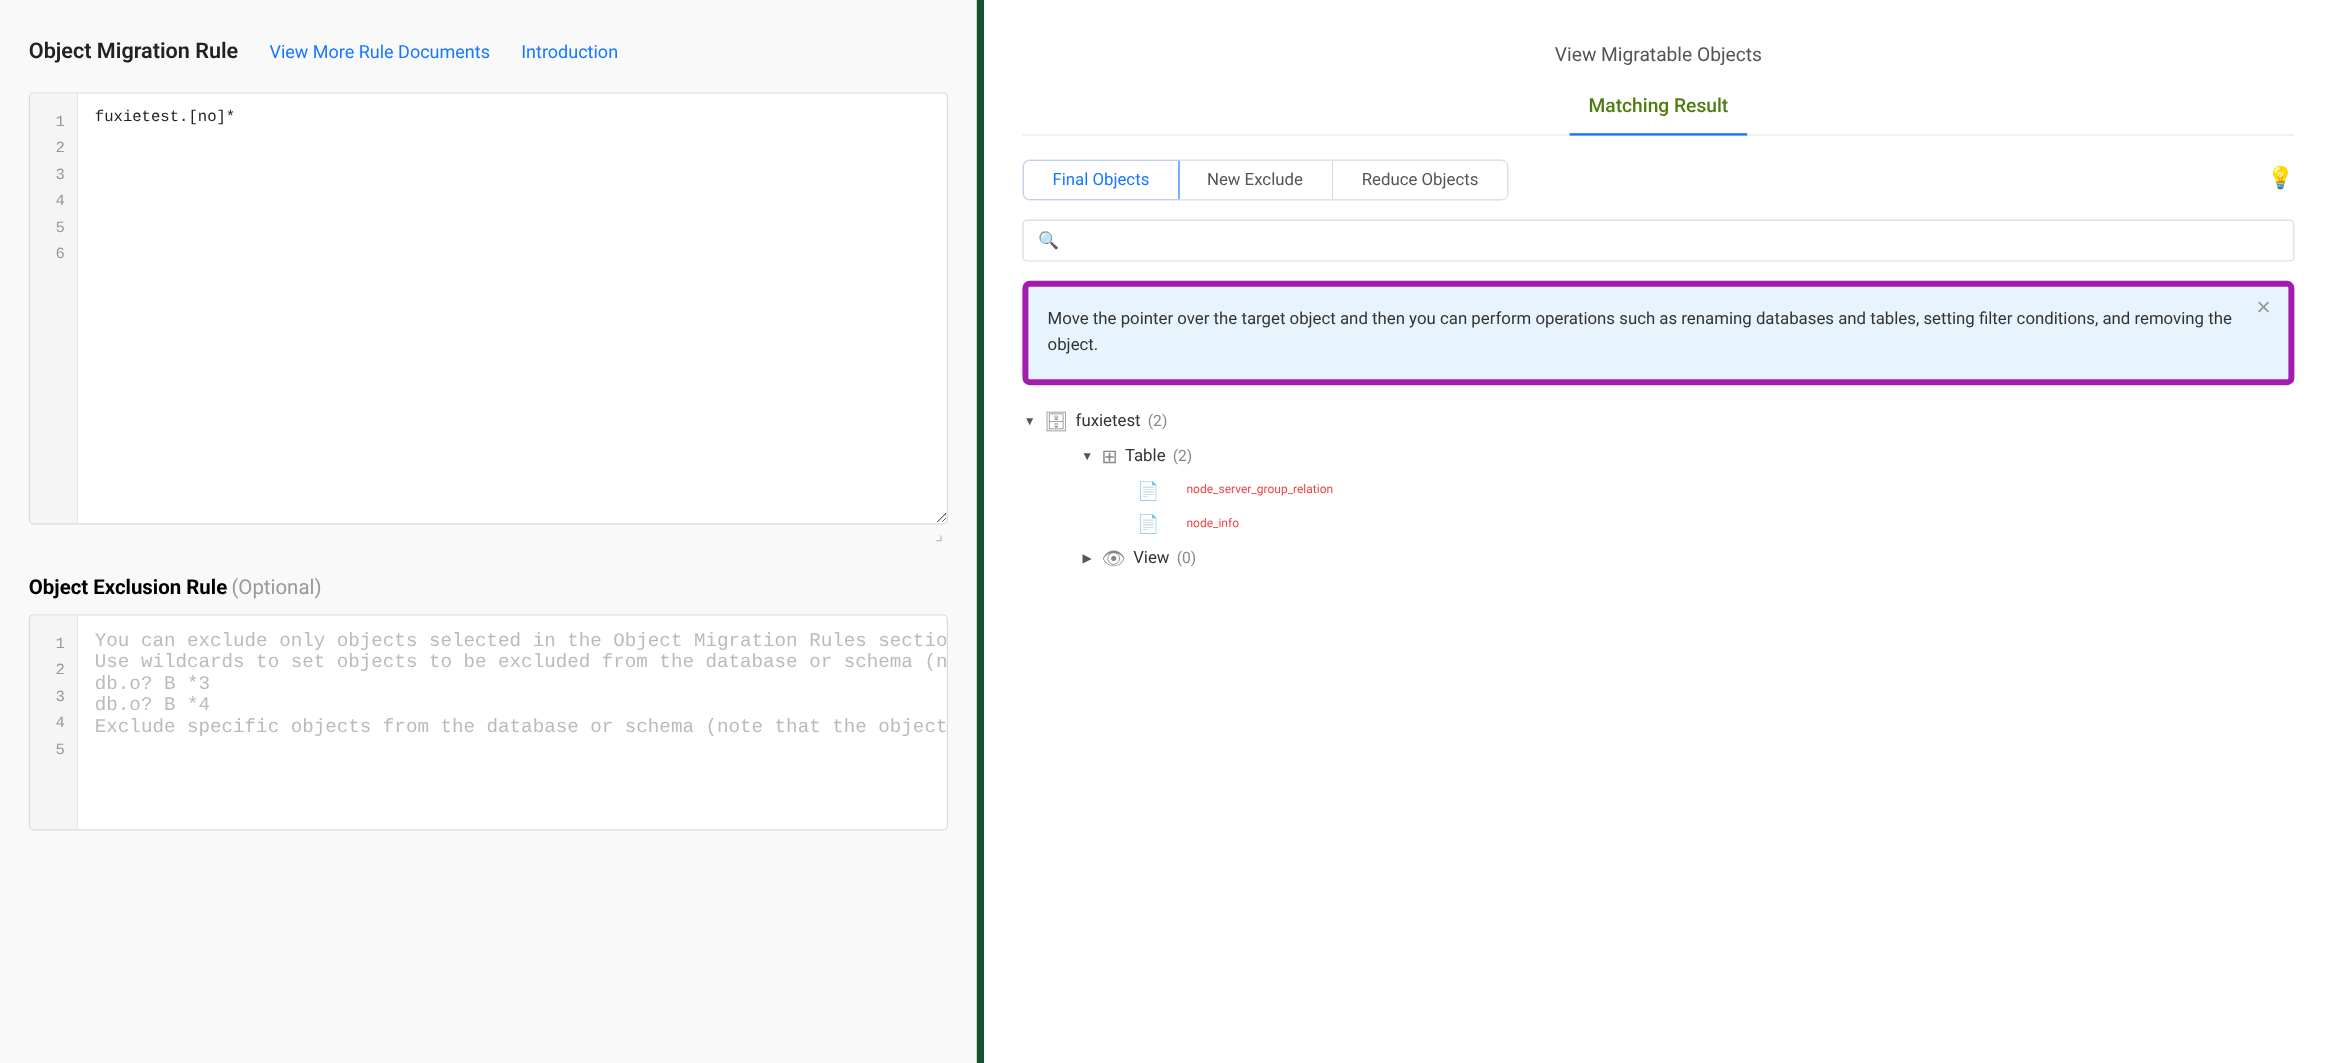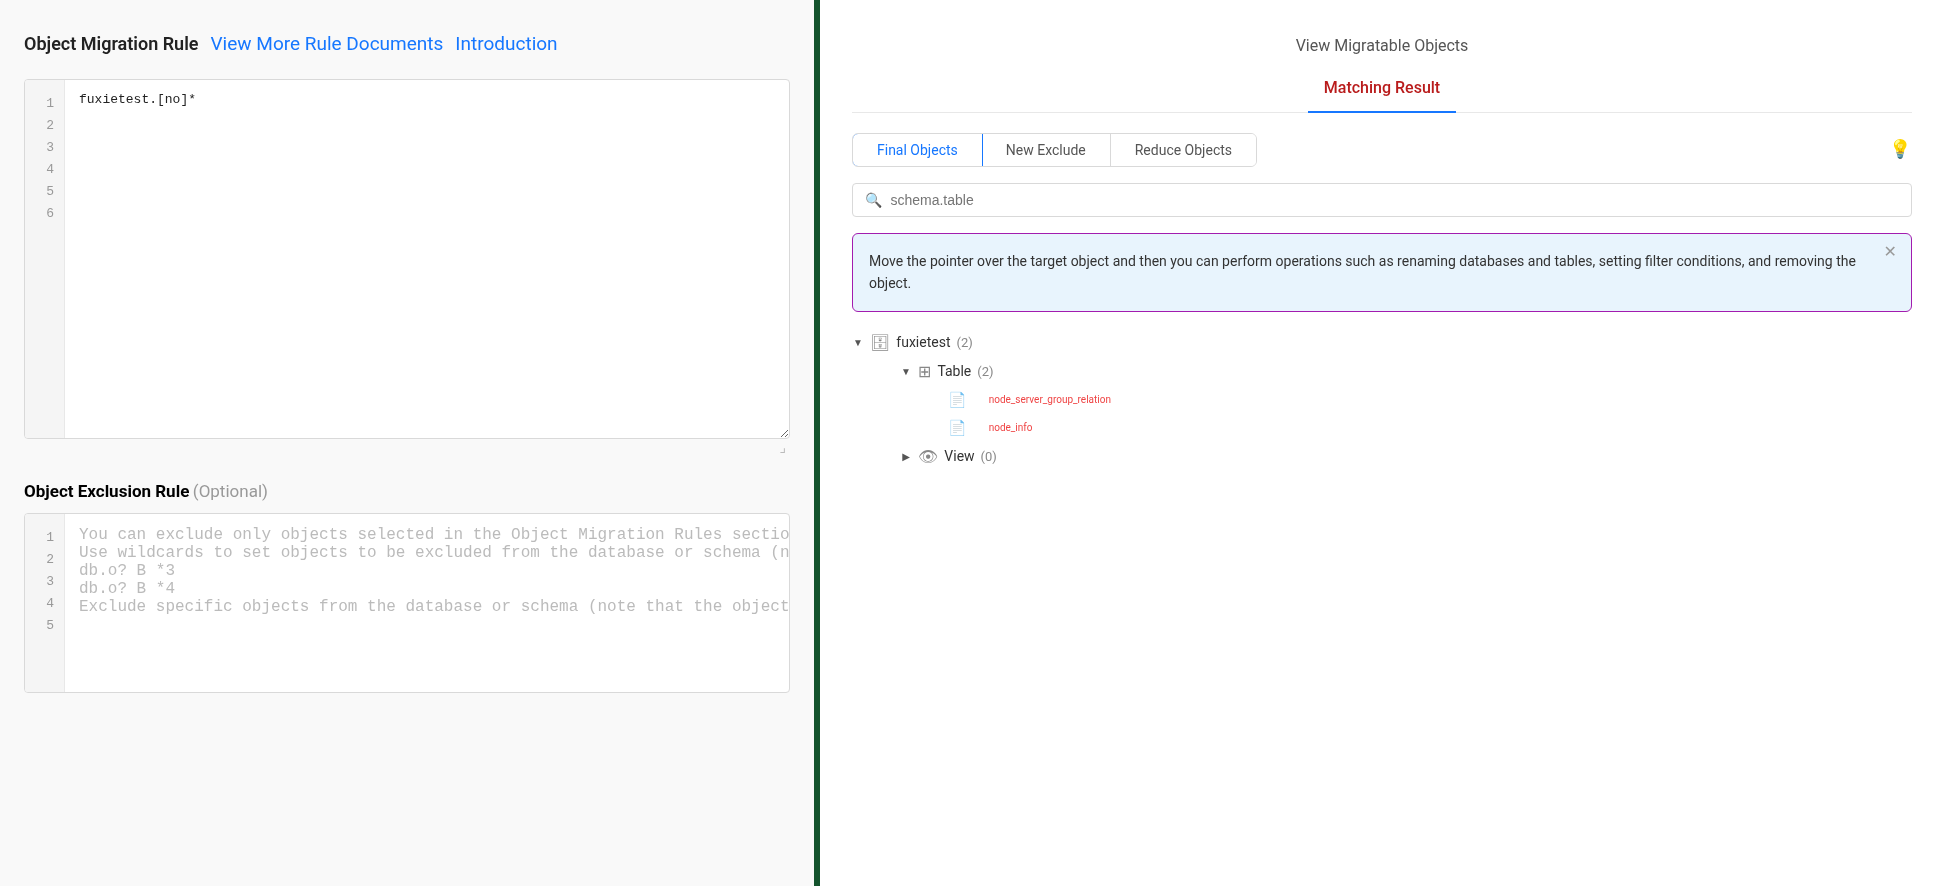--- a/index.html
+++ b/index.html
@@ -33,23 +33,24 @@
     }
 
     .left-header h2 {
       font-size: 18px;
       font-weight: 600;
       color: #222;
     }
 
     .link-text {
       color: #1677ff;
-      font-size: 19px;
+      font-size: 15px;
       cursor: pointer;
       text-decoration: none;
+      margin-left: 14px;
     }
 
     .code-editor {
       border: 1px solid #d9d9d9;
       border-radius: 4px;
       background: #fff;
       display: flex;
       height: 360px;
       overflow: hidden;
       resize: vertical;
@@ -148,21 +149,21 @@
     .tab-item {
       padding: 8px 16px 14px;
       font-size: 16px;
       cursor: pointer;
       color: #555;
       border-bottom: 2px solid transparent;
       margin-bottom: -1px;
     }
 
     .tab-item.active {
-      color: #b91c1c;
+      color: #4d7c0f;
       border-bottom: 2px solid #1677ff;
       font-weight: 500;
     }
 
     .sub-tabs {
       display: flex;
       align-items: flex-start;
       gap: 0;
       border: 1px solid #d9d9d9;
       border-radius: 6px;
@@ -223,21 +224,21 @@
       border: none;
       outline: none;
       font-size: 14px;
       color: #999;
       width: 100%;
       background: transparent;
     }
 
     .info-box {
       background: #e8f4fd;
-      border: 1px solid #a21caf;
+      border: 5px solid #a21caf;
       border-radius: 6px;
       padding: 16px 40px 16px 16px;
       position: relative;
       color: #333;
       font-size: 14px;
       line-height: 1.6;
     }
 
     .info-box-close {
       position: absolute;
@@ -368,21 +369,20 @@
     <div class="sub-tabs">
       <div class="sub-tab active">Final Objects</div>
       <div class="sub-tab">New Exclude</div>
       <div class="sub-tab">Reduce Objects</div>
     </div>
     <span class="bulb-icon">💡</span>
   </div>
 
   <div class="search-box">
     <span class="search-icon">🔍</span>
-    <input class="search-input" type="text" placeholder="schema.table" style="">
   </div>
 
   <div class="info-box">
     <span>Move the pointer over the target object and then you can perform operations such as renaming databases and tables, setting filter conditions, and removing the object.</span>
     <span class="info-box-close">✕</span>
   </div>
 
   <div class="tree-container">
 
     <div class="tree-item">

